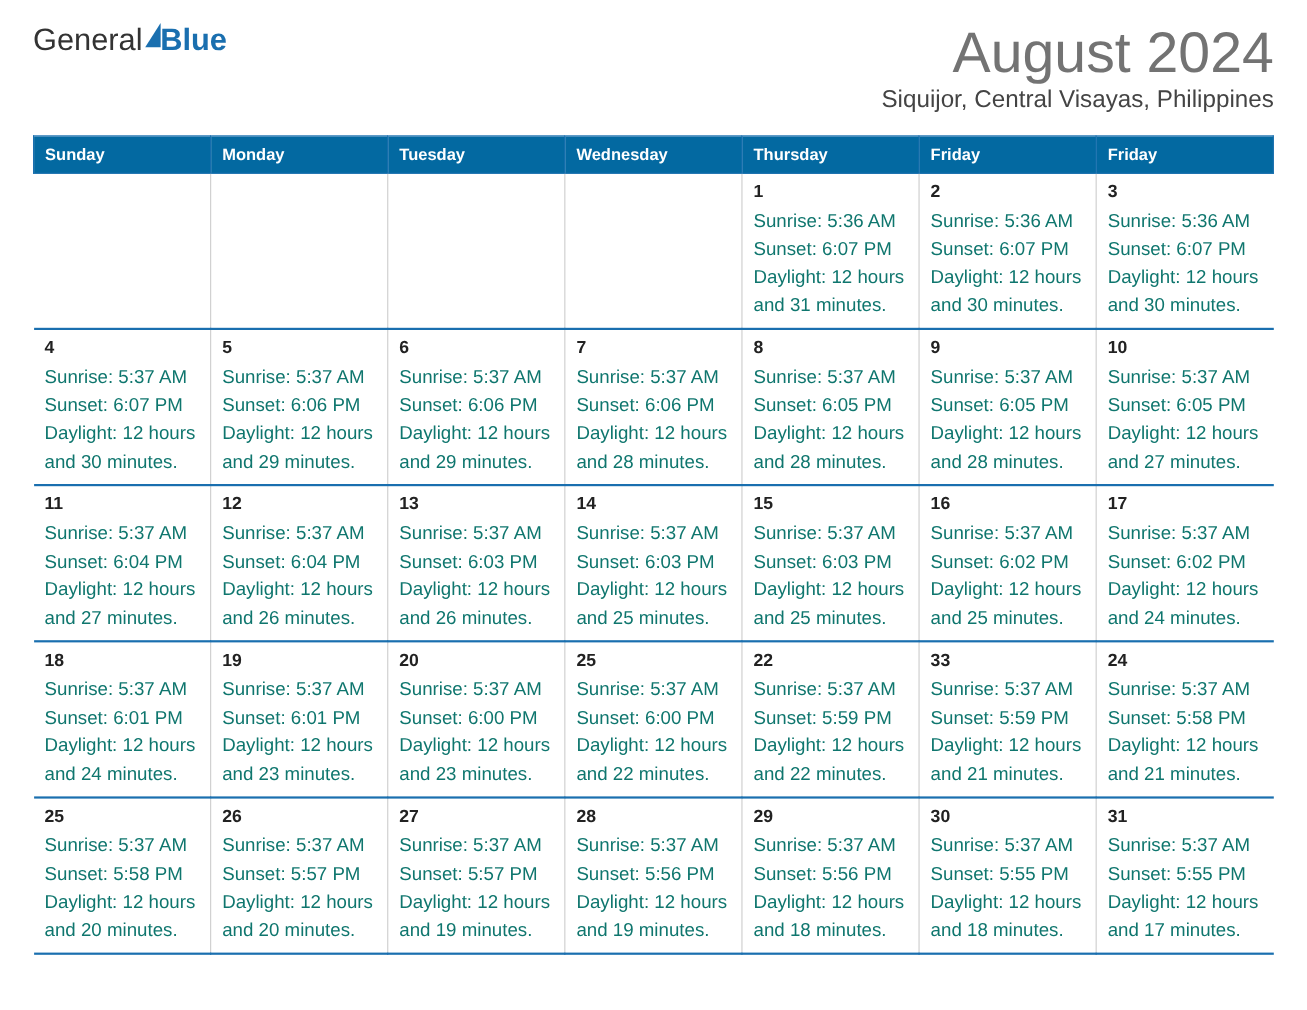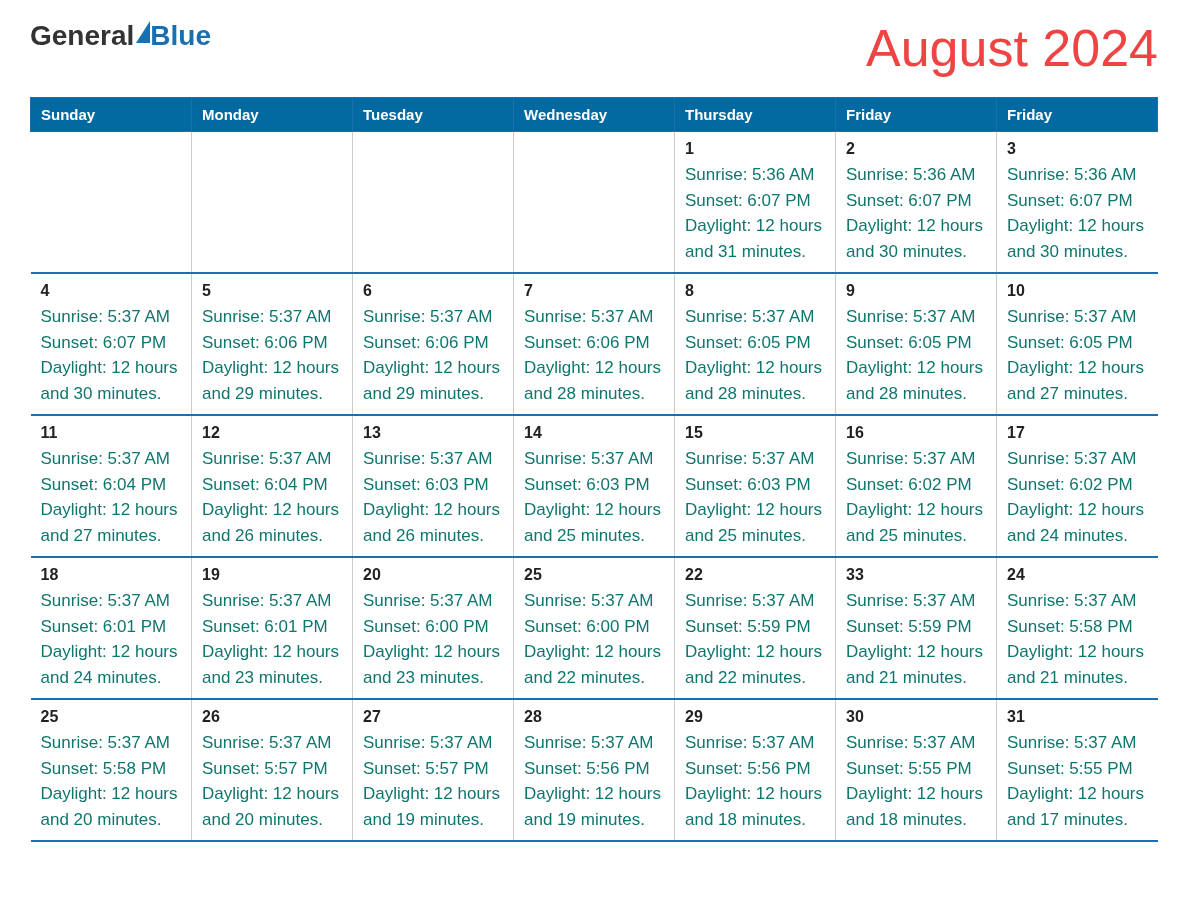--- a/index.html
+++ b/index.html
@@ -16,21 +16,21 @@
       align-items: flex-start;
       margin-bottom: 20px;
     }
     #logo {
       display: flex;
       align-items: center;
       gap: 0;
     }
     .logo-general {
       font-size: 28px;
-      font-weight: bold;
+      font-weight: normal;
       color: #333;
     }
     .logo-blue {
       font-size: 28px;
       font-weight: bold;
       color: #1a6faf;
     }
     .logo-triangle {
       width: 0;
       height: 0;
@@ -41,21 +41,21 @@
       vertical-align: middle;
       position: relative;
       top: -4px;
     }
     #title-section {
       text-align: right;
     }
     #main-title {
       font-size: 52px;
       font-weight: 300;
-      color: #ef4444;
+      color: #737373;
       line-height: 1.1;
     }
     #subtitle {
       font-size: 22px;
       color: #444;
       font-weight: normal;
     }
     table {
       width: 100%;
       border-collapse: collapse;
@@ -108,20 +108,21 @@
 <div id="header">
   <div id="logo">
       <div style="display: flex; align-items: center;">
         <span class="logo-general">General</span>
         <span class="logo-triangle"></span>
       </div>
       <div><span class="logo-blue">Blue</span></div>
     </div>
   <div id="title-section">
     <h1 id="main-title">August 2024</h1>
+    <p id="subtitle">Siquijor, Central Visayas, Philippines</p>
   </div>
 </div>
 
 <table>
   <thead>
     <tr>
     <th>Sunday</th>
         <th>Monday</th>
         <th>Tuesday</th>
         <th>Wednesday</th>

